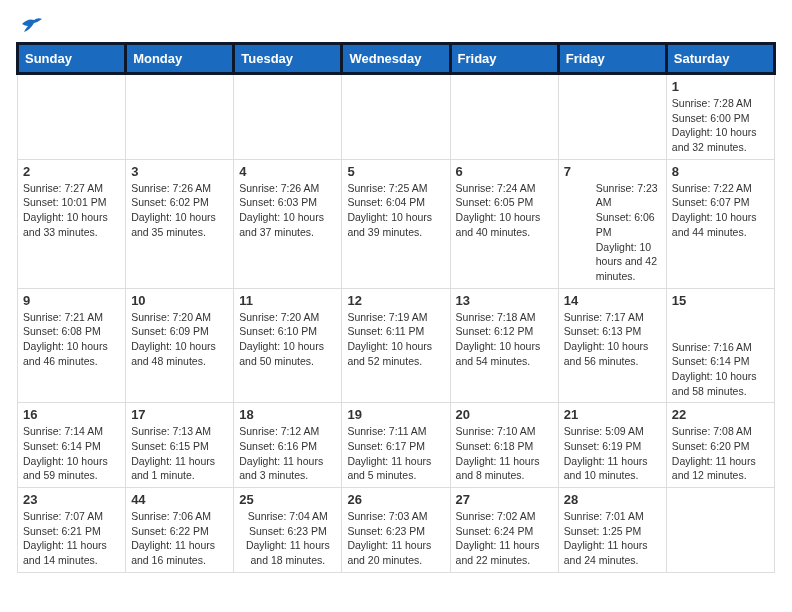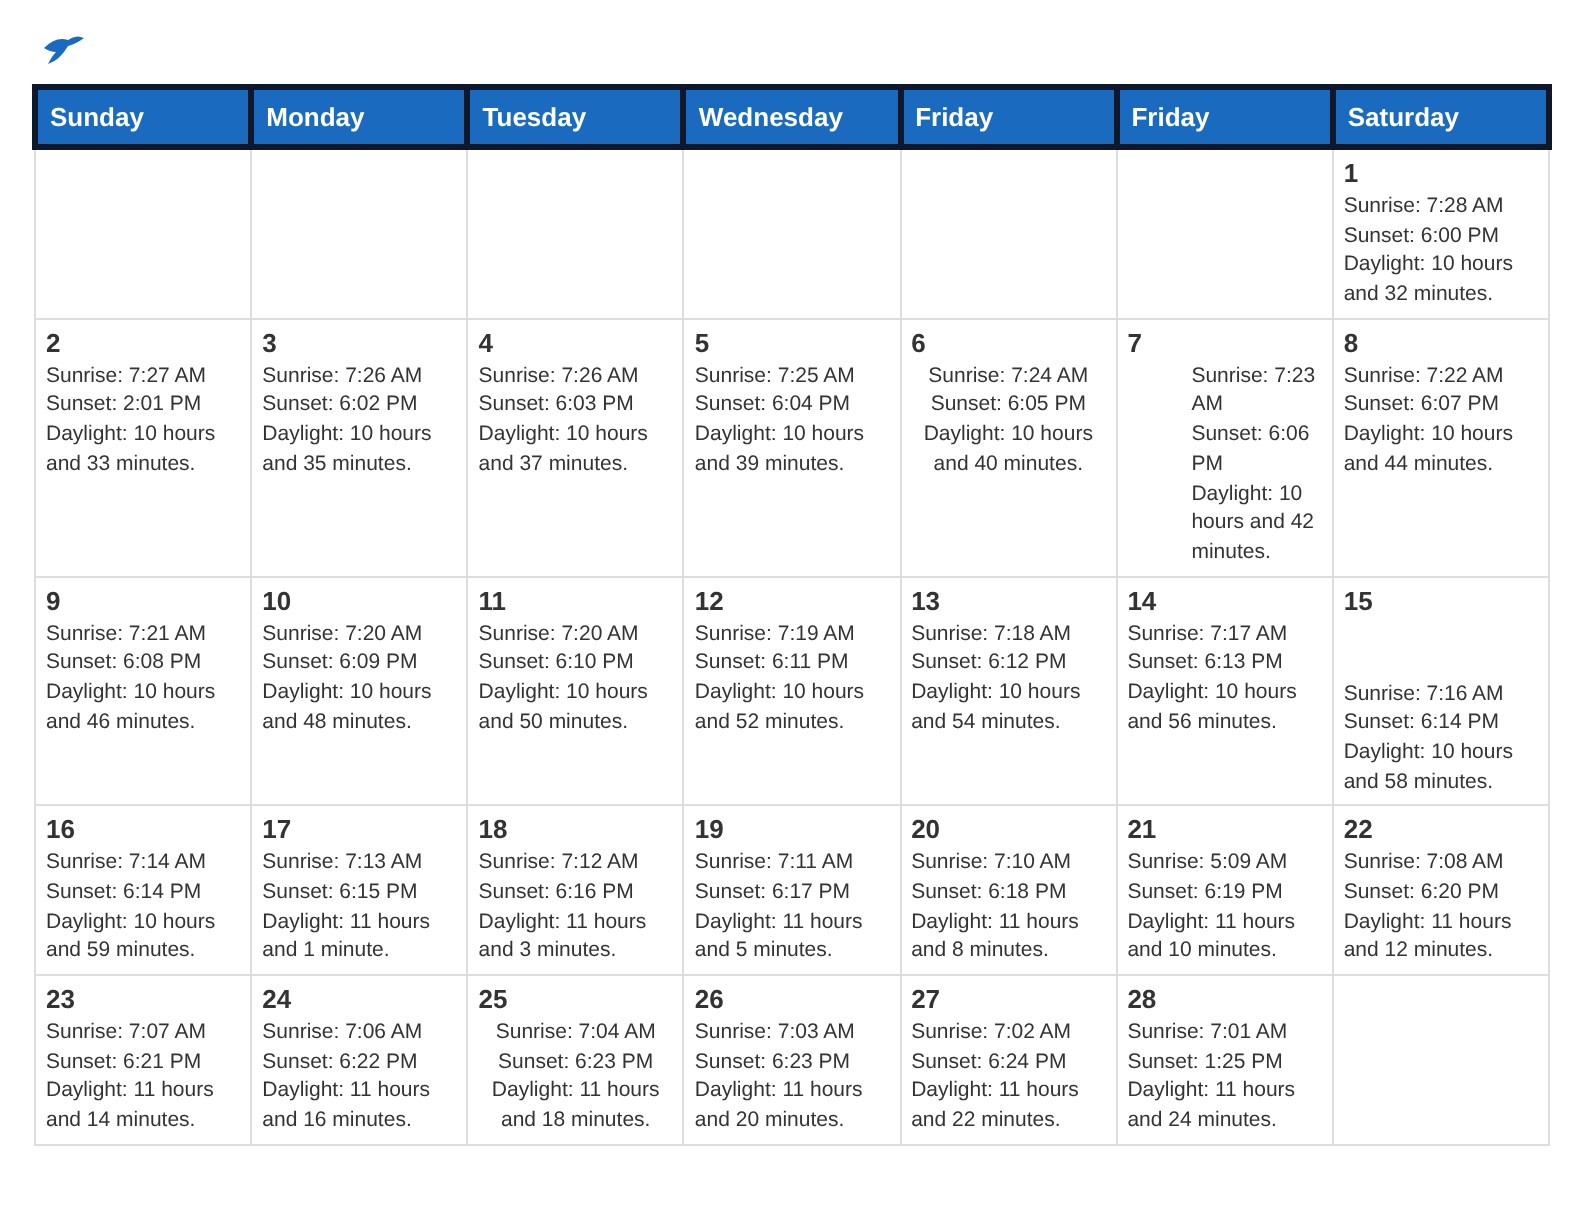--- a/index.html
+++ b/index.html
@@ -122,21 +122,21 @@
           <span class="day-number">1</span>
           <div class="day-info" style="white-space: pre-line;">Sunrise: 7:28 AM
 Sunset: 6:00 PM
 Daylight: 10 hours and 32 minutes.</div>
         </td>
       </tr>
       <tr>
         <td>
           <span class="day-number">2</span>
           <div class="day-info" style="white-space: pre-line;">Sunrise: 7:27 AM
-Sunset: 2:01 PM
+Sunset: 10:01 PM
 Daylight: 10 hours and 33 minutes.</div>
         </td>
         <td>
           <span class="day-number">3</span>
           <div class="day-info" style="white-space: pre-line;">Sunrise: 7:26 AM
 Sunset: 6:02 PM
 Daylight: 10 hours and 35 minutes.</div>
         </td>
         <td>
           <span class="day-number">4</span>
@@ -145,21 +145,21 @@
 Daylight: 10 hours and 37 minutes.</div>
         </td>
         <td>
           <span class="day-number">5</span>
           <div class="day-info" style="white-space: pre-line;">Sunrise: 7:25 AM
 Sunset: 6:04 PM
 Daylight: 10 hours and 39 minutes.</div>
         </td>
         <td>
           <span class="day-number">6</span>
-          <div class="day-info" style="white-space: pre-line; text-align: center;">Sunrise: 7:24 AM
+          <div class="day-info" style="white-space: pre-line;">Sunrise: 7:24 AM
 Sunset: 6:05 PM
 Daylight: 10 hours and 40 minutes.</div>
         </td>
         <td>
           <span class="day-number">7</span>
           <div class="day-info" style="white-space: pre-line; margin-left: 32px;">Sunrise: 7:23 AM
 Sunset: 6:06 PM
 Daylight: 10 hours and 42 minutes.</div>
         </td>
         <td>
@@ -258,21 +258,21 @@
         </td>
       </tr>
       <tr>
         <td>
           <span class="day-number">23</span>
           <div class="day-info" style="white-space: pre-line;">Sunrise: 7:07 AM
 Sunset: 6:21 PM
 Daylight: 11 hours and 14 minutes.</div>
         </td>
         <td>
-          <span class="day-number">24</span>
+          <span class="day-number">44</span>
           <div class="day-info" style="white-space: pre-line;">Sunrise: 7:06 AM
 Sunset: 6:22 PM
 Daylight: 11 hours and 16 minutes.</div>
         </td>
         <td>
           <span class="day-number">25</span>
           <div class="day-info" style="white-space: pre-line; text-align: center;">Sunrise: 7:04 AM
 Sunset: 6:23 PM
 Daylight: 11 hours and 18 minutes.</div>
         </td>

